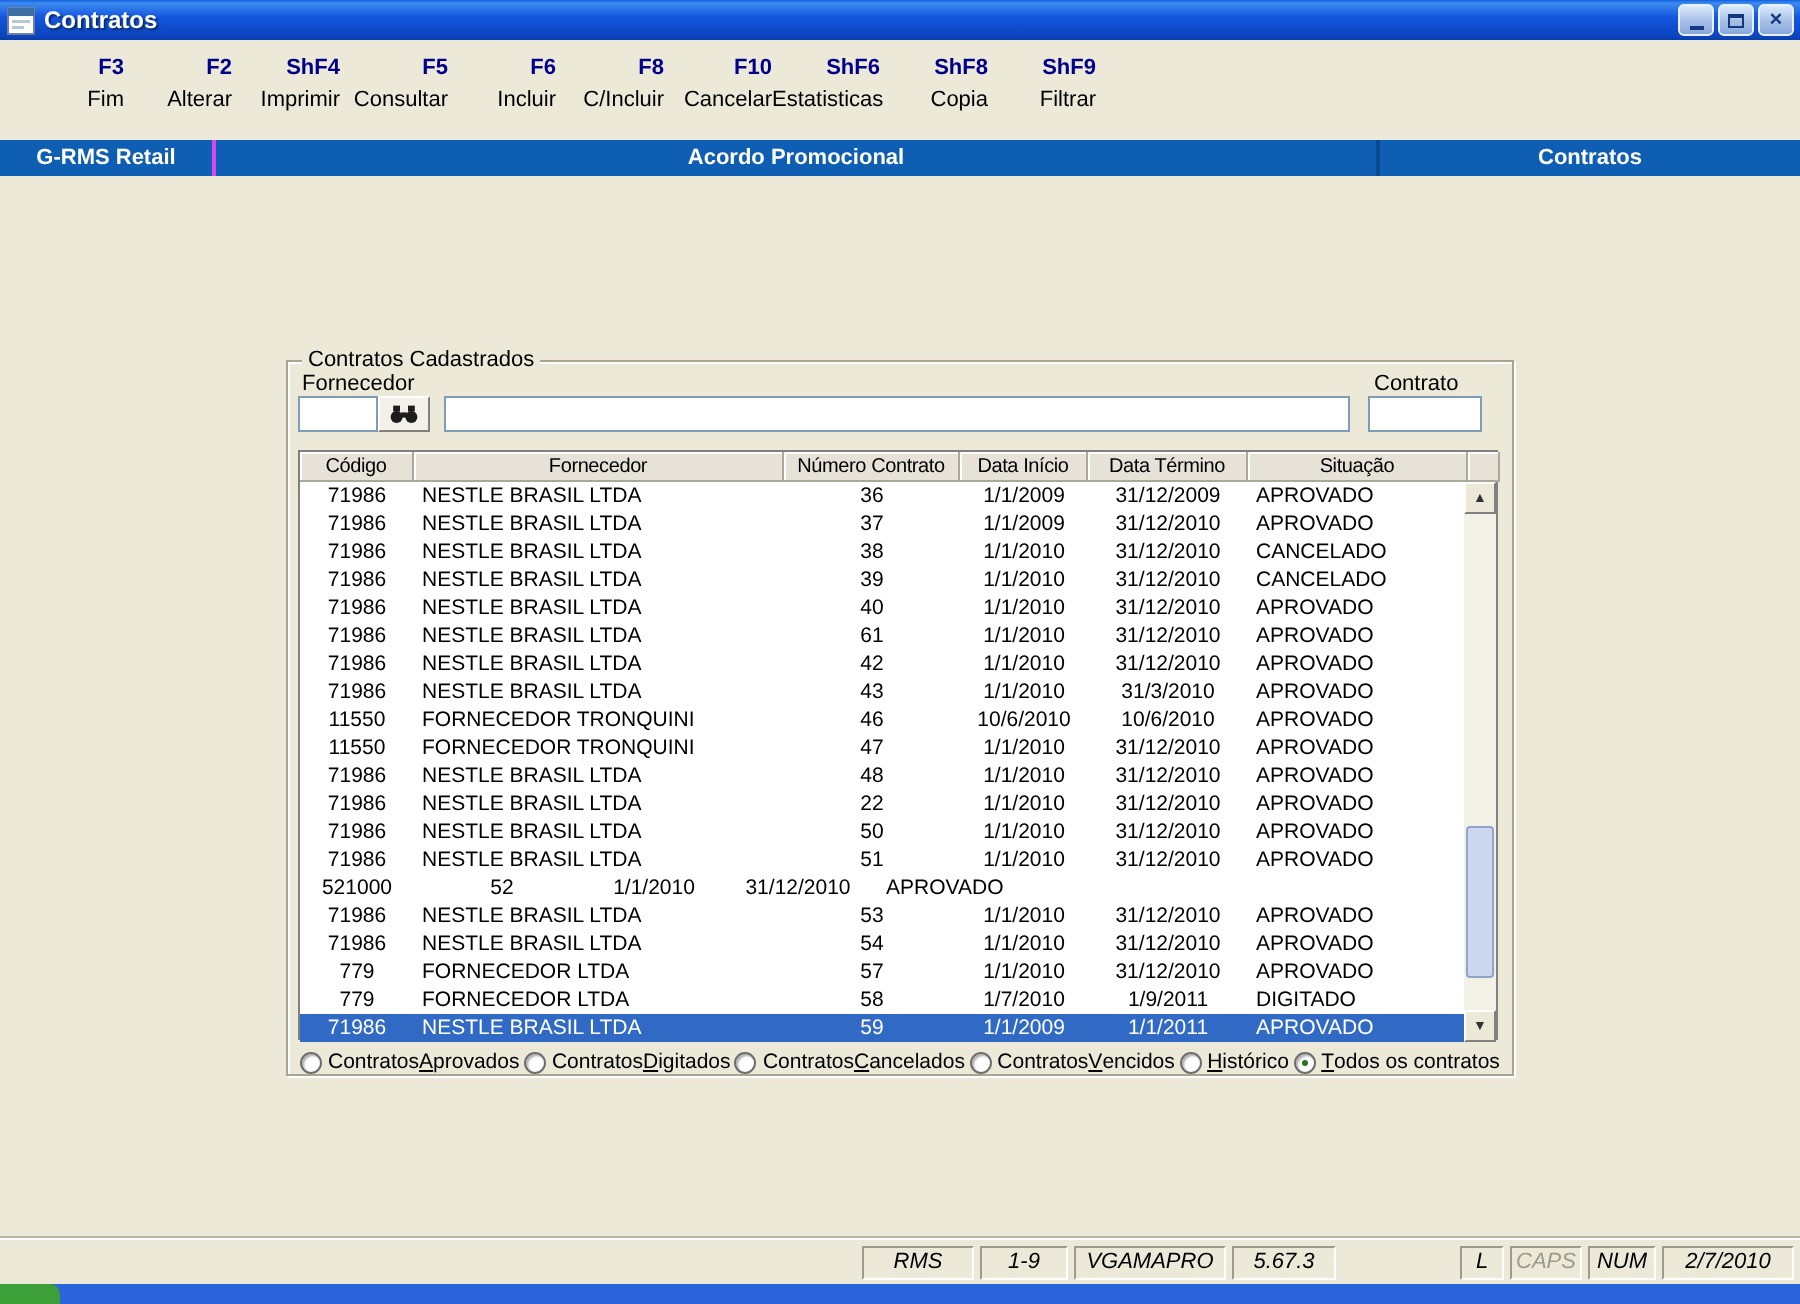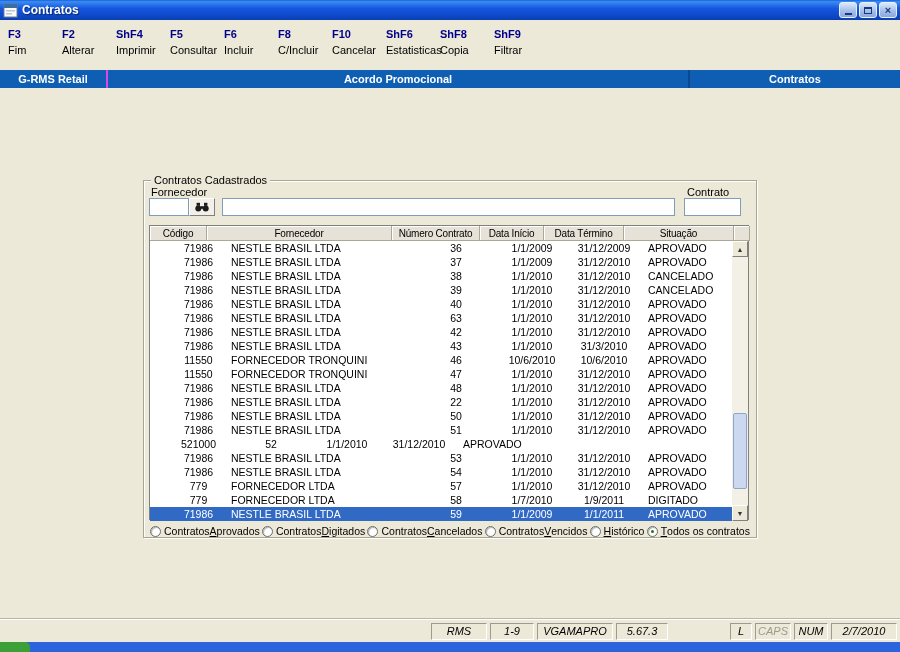--- a/index.html
+++ b/index.html
@@ -12,21 +12,21 @@
   .title-icon { width:15px; height:15px; margin-right:4px; flex:none; }
   .title-text { flex:1; color:#fff; font-weight:bold; font-size:12px; text-shadow:1px 1px 1px #0a2a6a; white-space:nowrap; }
   .win-btn { width:18px; height:16px; margin-left:2px; border:1px solid #e8f0fc; border-radius:3px;
              background:linear-gradient(180deg,#dce9fa,#a6bfe9 55%,#8aa8dd); color:#15397d;
              display:flex; align-items:center; justify-content:center; font-size:11px; font-weight:bold; cursor:pointer; }
   .glyph-min { width:7px; height:2px; background:currentColor; margin-top:8px; }
   .glyph-restore { width:8px; height:7px; border:1px solid currentColor; border-top-width:2px; }
 
   
   .toolbar { height:50px; display:flex; padding:8px 6px 0 8px; background:#ECE9D8; }
-  .tb-item { width:54px; flex:none; text-align:left; cursor:pointer; white-space:nowrap; }
+  .tb-item { width:54px; flex:none; text-align:right; cursor:pointer; white-space:nowrap; }
   .tb-key { display:block; color:#00008B; font-weight:bold; font-size:11px; }
   .tb-label { display:block; color:#000; font-size:11px; margin-top:4px; }
 
   
   .banner { height:18px; background:#0E5EB4; display:flex; color:#fff; font-weight:bold; font-size:11px; }
   .banner > div { display:flex; align-items:center; justify-content:center; white-space:nowrap; }
   .banner-left { width:106px; }
   .banner-center { flex:1; border-left:2px solid #d946ef; border-right:2px solid #0A4890; }
   .banner-right { width:210px; }
 
@@ -52,21 +52,21 @@
   
   .table { position:absolute; left:5px; top:44px; width:600px; height:295px; border:1px solid #808080; background:#fff; }
   .thead { display:flex; height:15px; }
   .th { background:#E6E2D7; border-right:1px solid #ACA899; border-bottom:1px solid #ACA899;
         box-shadow:inset 1px 1px 0 #fff; font-size:10px; letter-spacing:-0.2px; display:flex; align-items:center;
         justify-content:center; white-space:nowrap; overflow:hidden; cursor:pointer; flex:none; }
   .th-fill { width:16px; }
   .w0{width:57px} .w1{width:185px} .w2{width:88px} .w3{width:64px} .w4{width:80px} .w5{width:110px}
 
   .tbody { position:absolute; top:15px; left:0; width:584px; height:280px; overflow:hidden; background:#fff; }
-  .trow { display:flex; height:14px; cursor:default;padding-left:20px; }
+  .trow { display:flex; height:14px; cursor:default; }
   .td { flex:none; font-size:10.5px; line-height:14px; height:14px; white-space:nowrap; overflow:hidden; }
   .td.a-center { text-align:center; }
   .td.a-left { padding-left:4px; }
   .trow.selected { background:#316AC5; color:#fff; }
 
   .vscroll { position:absolute; top:15px; right:0; width:16px; height:280px; background:#F3F1E6; }
   .sb-btn { position:absolute; left:0; width:16px; height:16px; background:#ECE9D8; border:1px solid;
             border-color:#fff #808080 #808080 #fff; display:flex; align-items:center; justify-content:center;
             font-size:7px; color:#333; cursor:pointer; }
   .sb-up { top:0; } .sb-down { bottom:0; }
@@ -252,21 +252,21 @@
             <span class="td w1 a-left">NESTLE BRASIL LTDA</span>
             <span class="td w2 a-center">40</span>
             <span class="td w3 a-center">1/1/2010</span>
             <span class="td w4 a-center">31/12/2010</span>
             <span class="td w5 a-left">APROVADO</span>
           </div>
 
           <div class="trow">
             <span class="td w0 a-center">71986</span>
             <span class="td w1 a-left">NESTLE BRASIL LTDA</span>
-            <span class="td w2 a-center">63</span>
+            <span class="td w2 a-center">61</span>
             <span class="td w3 a-center">1/1/2010</span>
             <span class="td w4 a-center">31/12/2010</span>
             <span class="td w5 a-left">APROVADO</span>
           </div>
 
           <div class="trow">
             <span class="td w0 a-center">71986</span>
             <span class="td w1 a-left">NESTLE BRASIL LTDA</span>
             <span class="td w2 a-center">42</span>
             <span class="td w3 a-center">1/1/2010</span>

